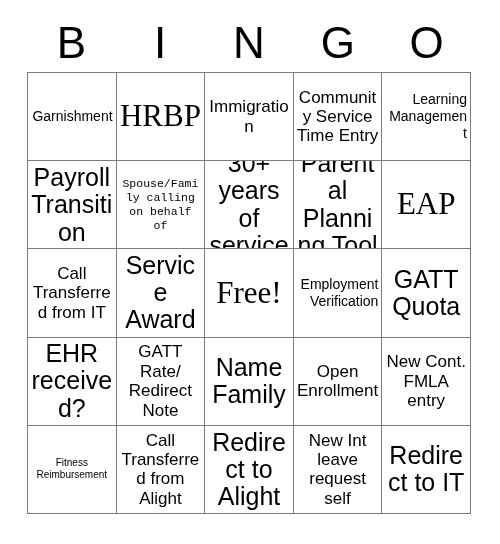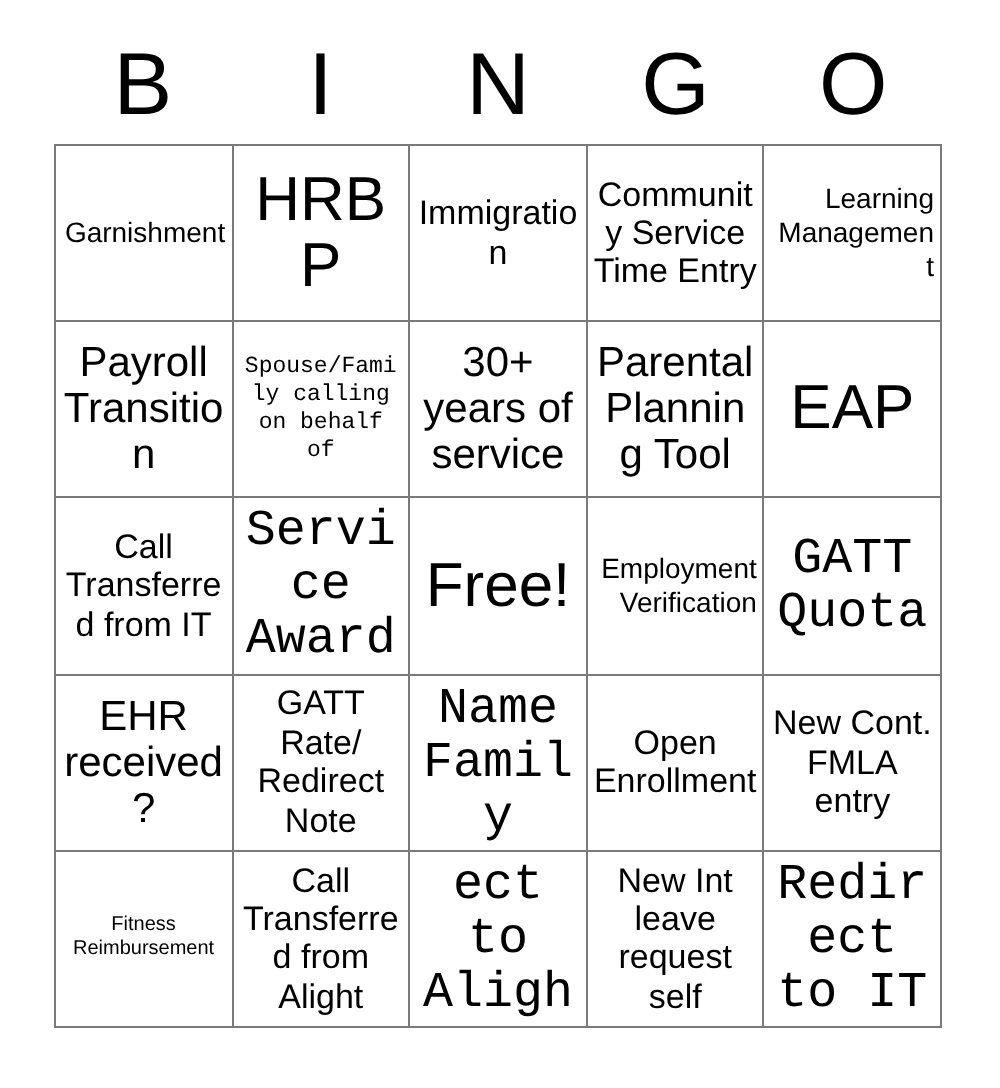--- a/index.html
+++ b/index.html
@@ -74,23 +74,23 @@
   .cell-text {
     text-align: center;
     width: 100%;
     line-height: 1.13;
     color: #000000;
     word-wrap: break-word;
     hyphens: none;
   }
 
   
-  .sz-xxl { font-size: 31px; line-height: 1.06; }
-  .sz-xl  { font-size: 25px; line-height: 1.08; font-family: Liberation Mono, monospace; }
-  .sz-lg  { font-size: 21px; line-height: 1.10; }
+  .sz-xxl { font-size: 31px; line-height: 1.06; font-family: Liberation Serif, serif; }
+  .sz-xl  { font-size: 25px; line-height: 1.08; }
+  .sz-lg  { font-size: 25px; line-height: 1.10; }
   .sz-md  { font-size: 17px; line-height: 1.14; }
   .sz-sm  { font-size: 14px; line-height: 1.20; text-align: right; }
   .sz-xs  { font-size: 11.5px; line-height: 1.22; font-family: Liberation Mono, monospace; }
   .sz-xxs { font-size: 10px; line-height: 1.24; }
 </style>
 </head>
 <body>
 
 <div id="bingo-card">
 

